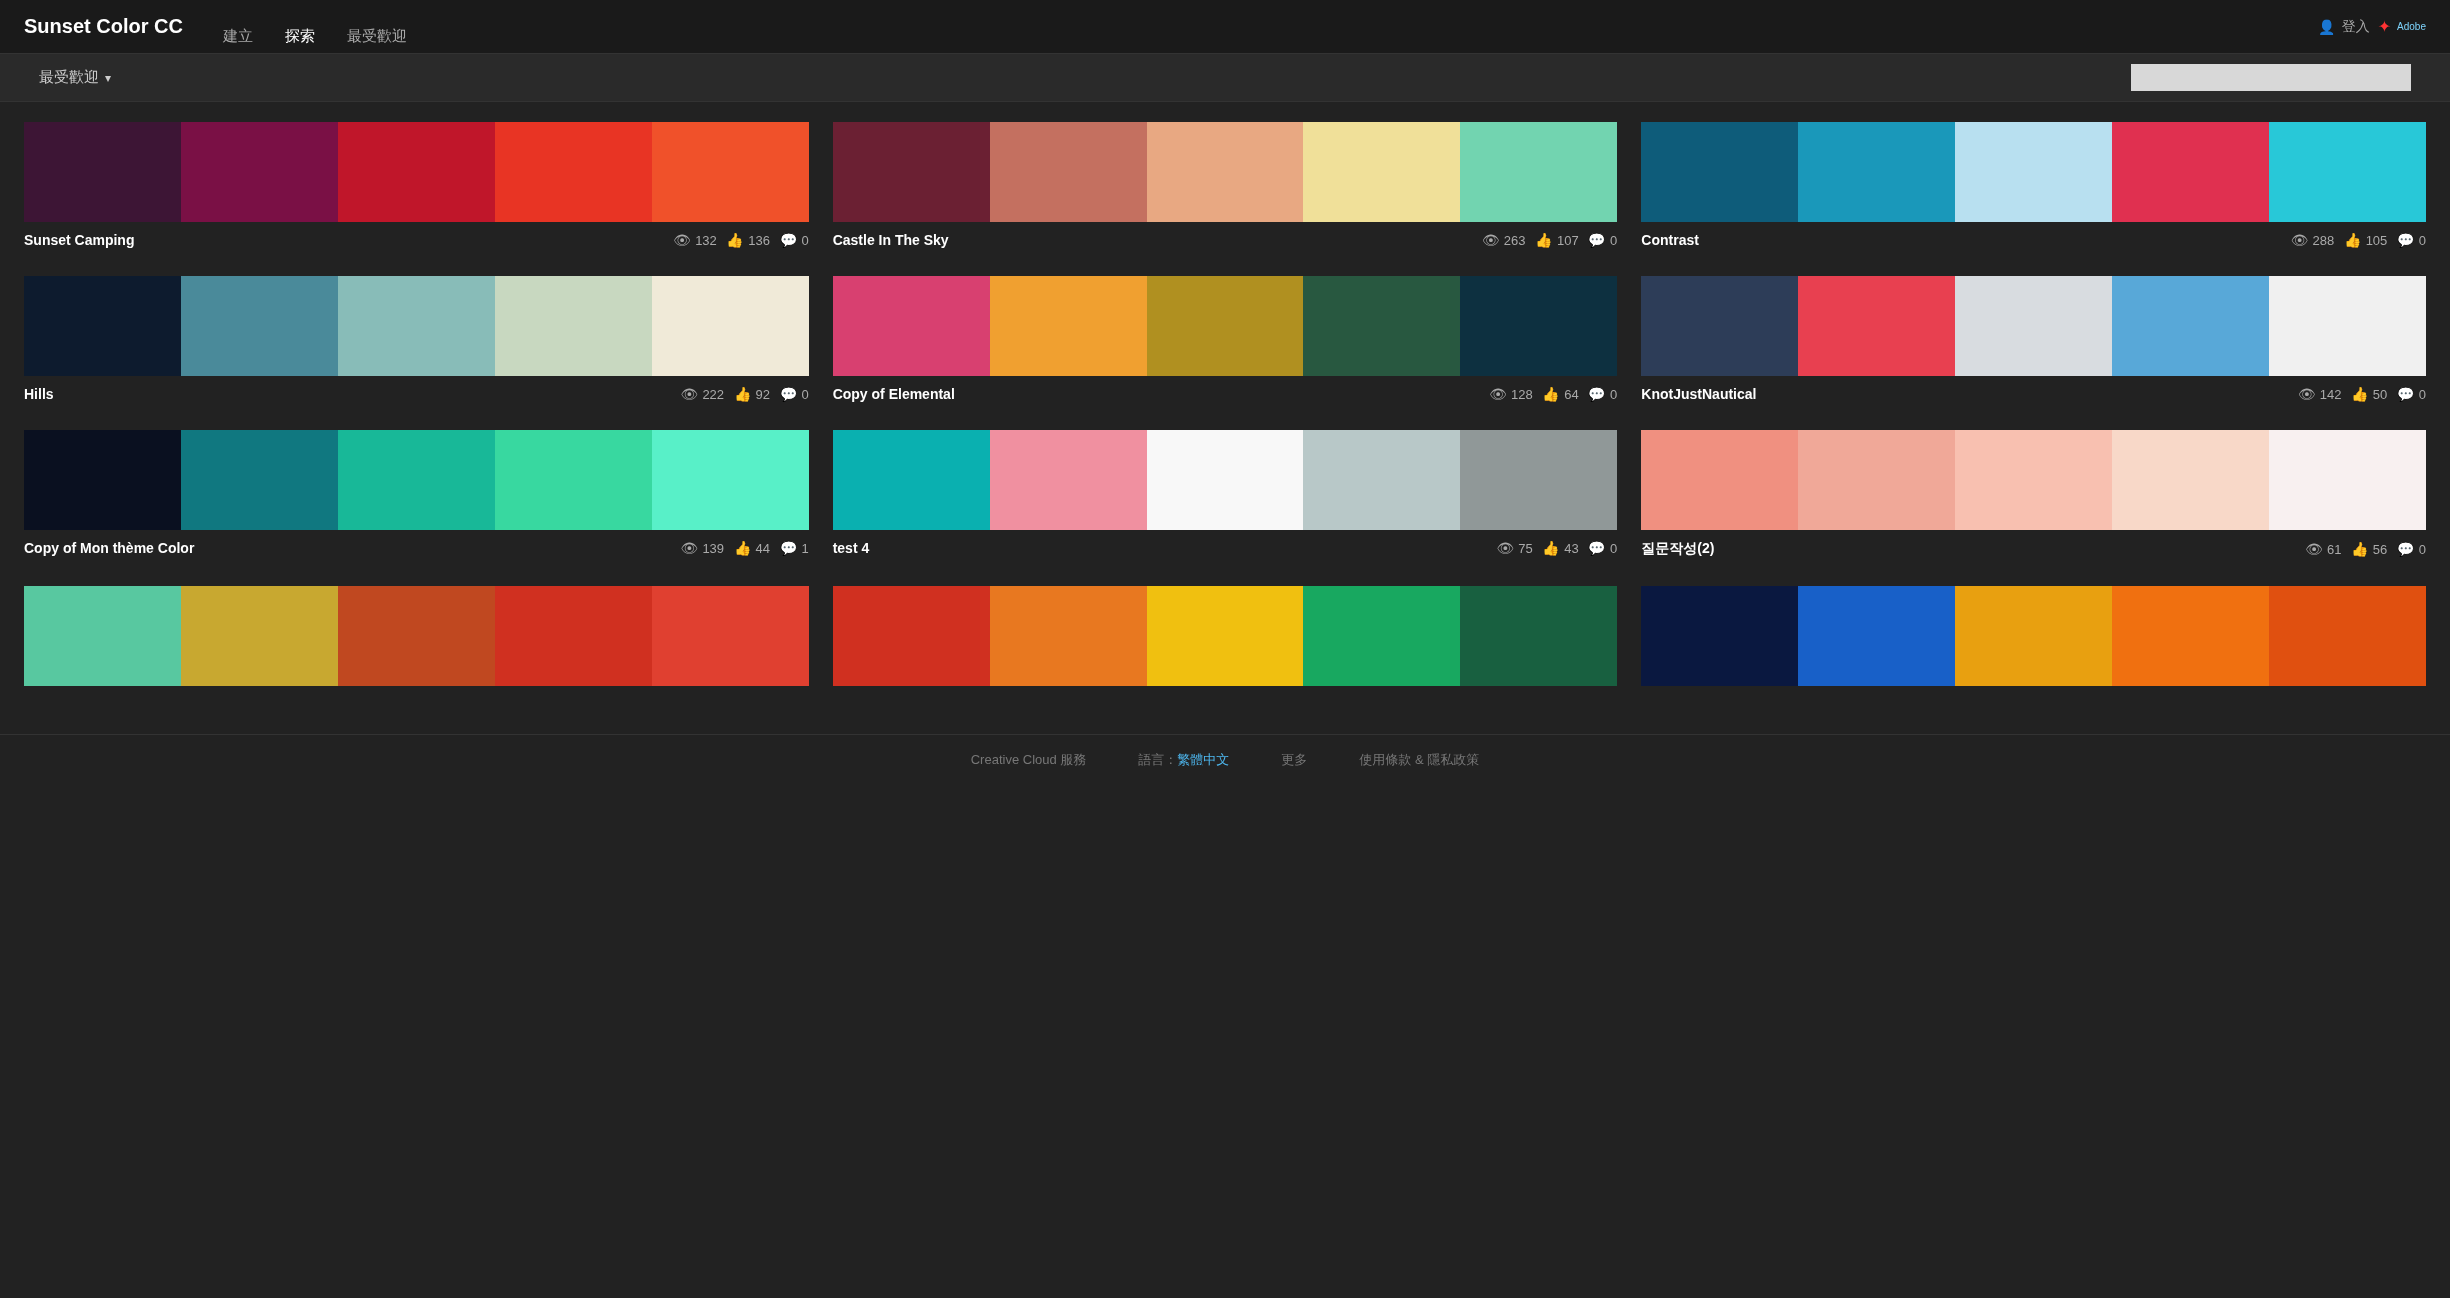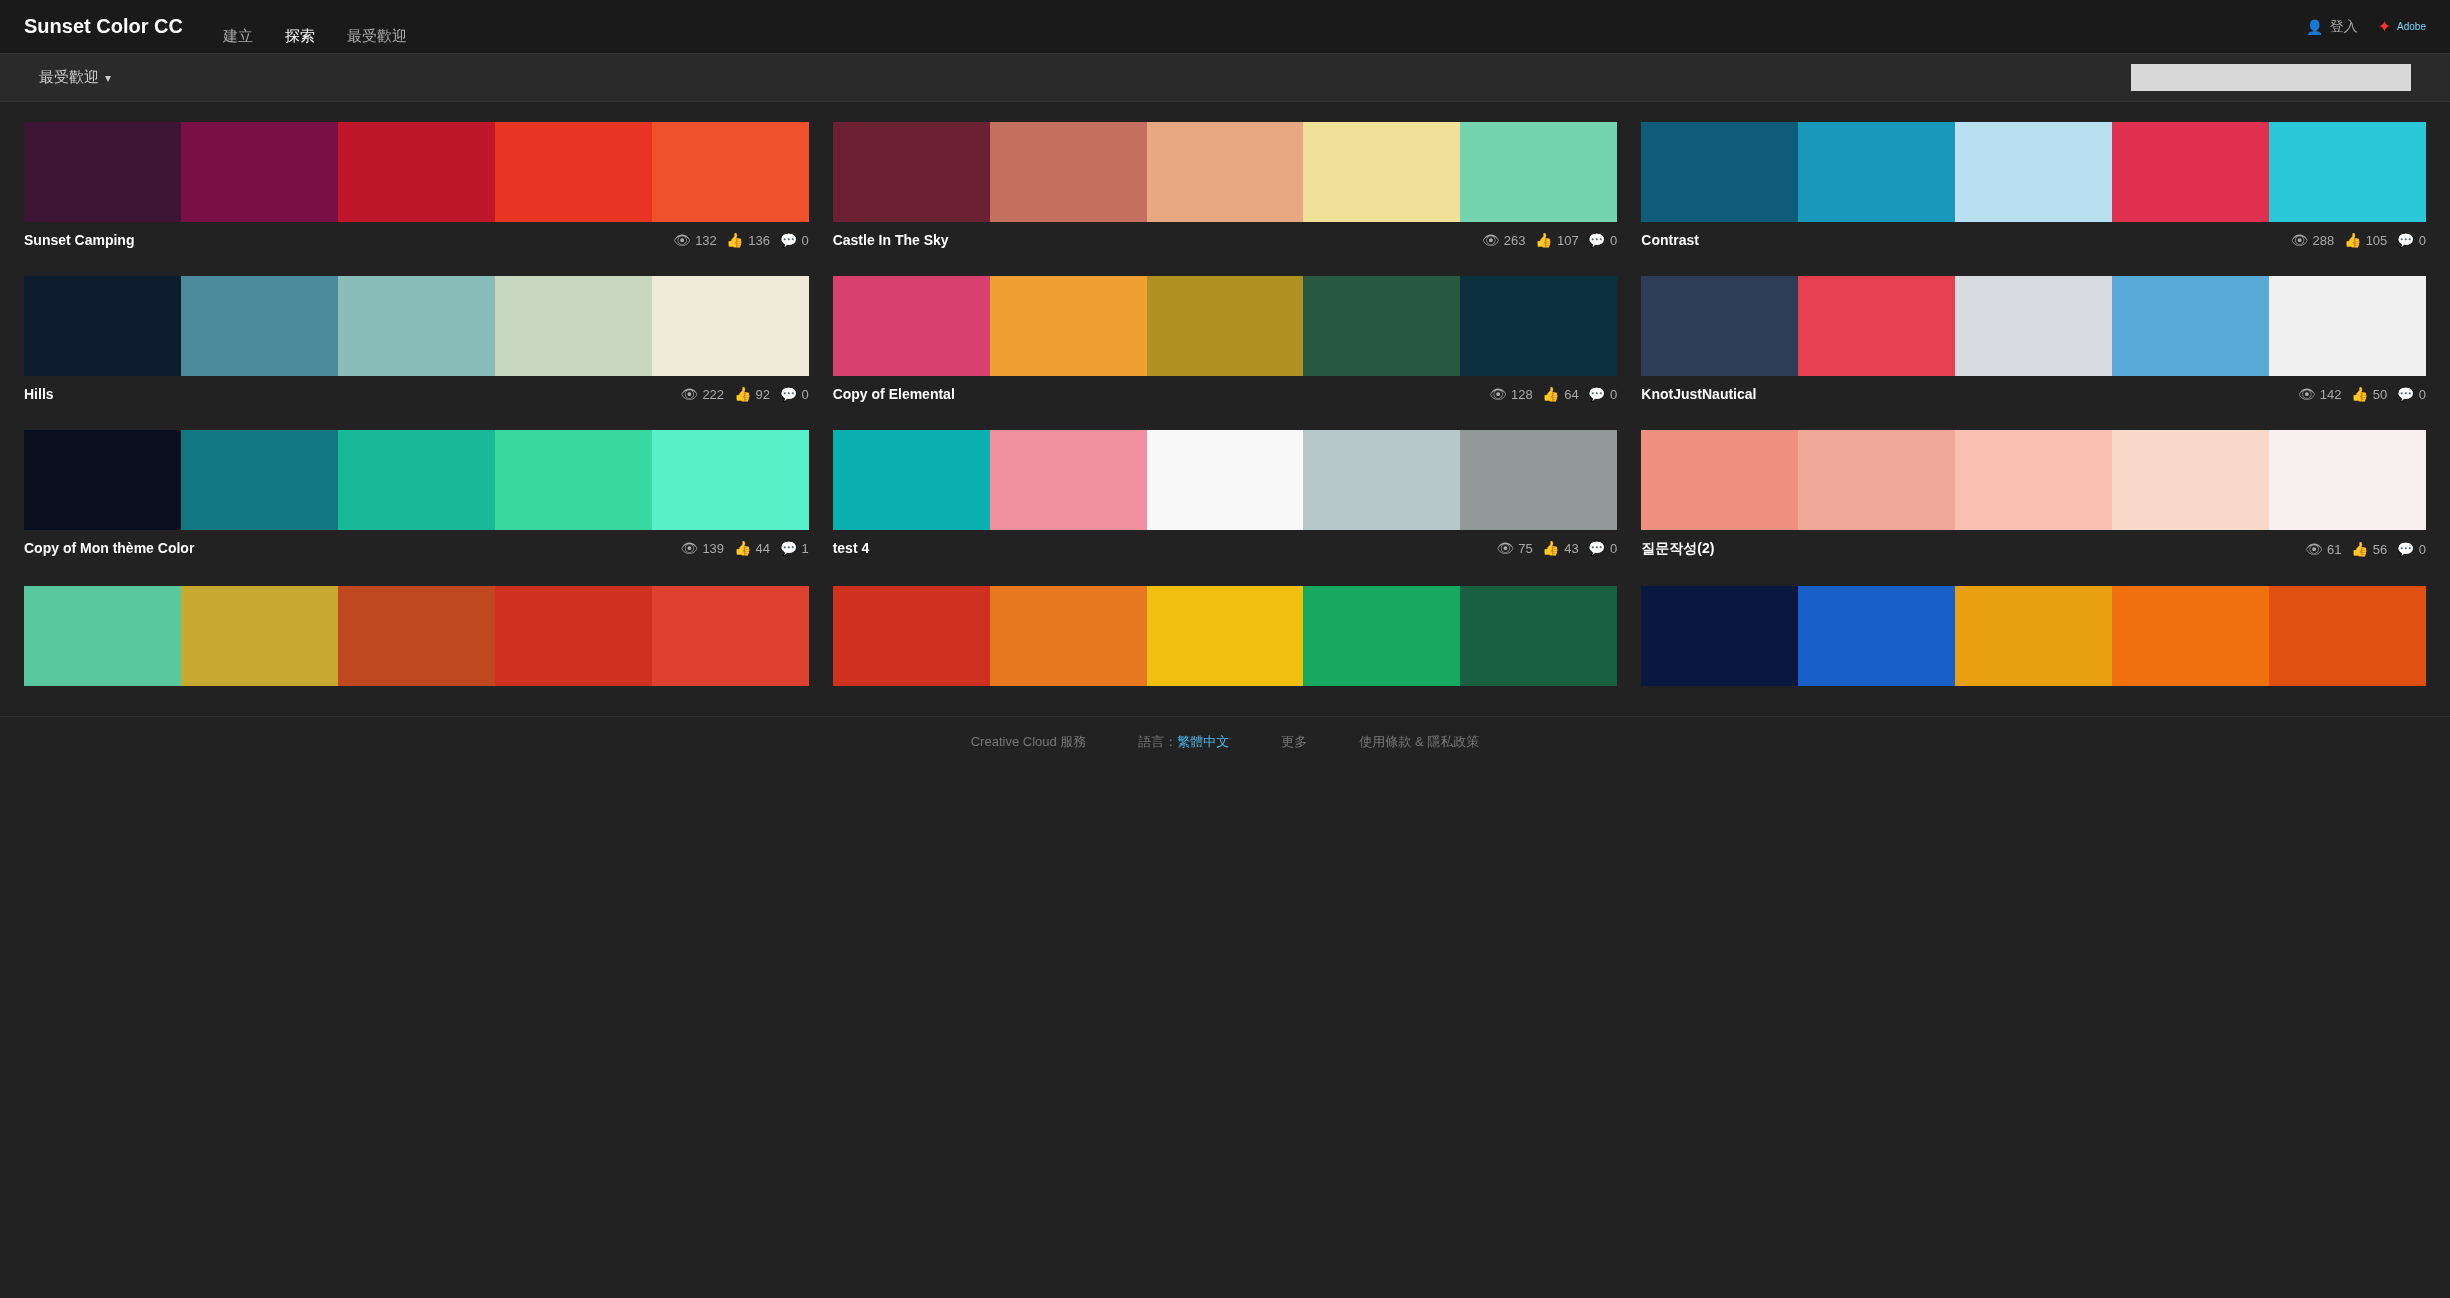--- a/index.html
+++ b/index.html
@@ -38,21 +38,21 @@
       text-decoration: none;
       margin-top: 20px;
     }
     .navbar-link.active {
       color: #ffffff;
       font-weight: normal;
     }
     .navbar-right {
       display: flex;
       align-items: center;
-      gap: 20px;
+      gap: 8px;
     }
     .navbar-login {
       display: flex;
       align-items: center;
       gap: 6px;
       color: #aaaaaa;
       font-size: 14px;
       cursor: pointer;
     }
     .navbar-adobe {
@@ -145,21 +145,21 @@
 
     
     .footer {
       text-align: left;
       padding: 16px;
       color: #777;
       font-size: 13px;
       display: flex;
       justify-content: center;
       gap: 52px;
-      margin-top: 10px;
+      margin-top: 28px;
       border-top: 1px solid #333;
     }
     .footer-link {
       color: #4eb8f0;
       cursor: pointer;
     }
     .icon-user::before { content: "👤"; font-size: 14px; }
     .icon-chevron::after { content: " ▾"; font-size: 12px; }
     .icon-adobe::before { content: "✦"; font-size: 16px; color: #ff3333; }
   </style>

